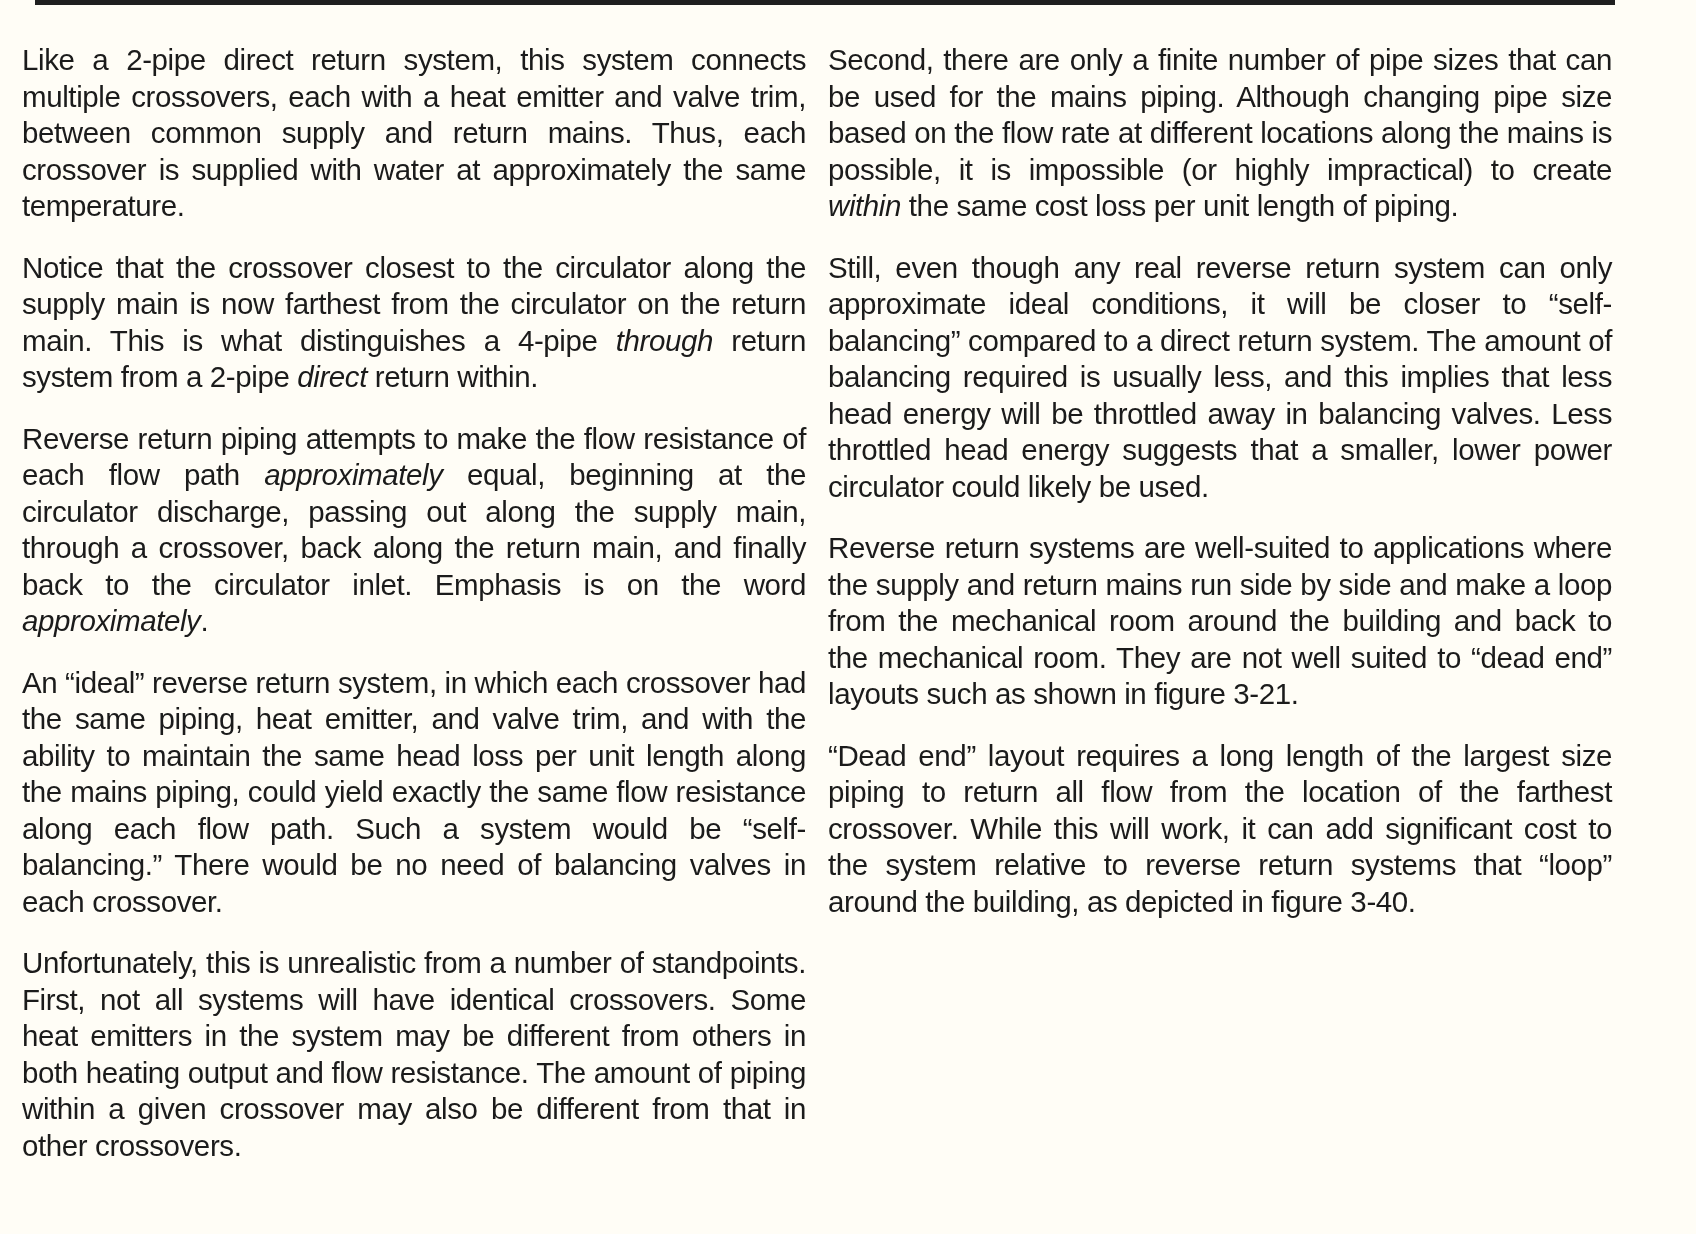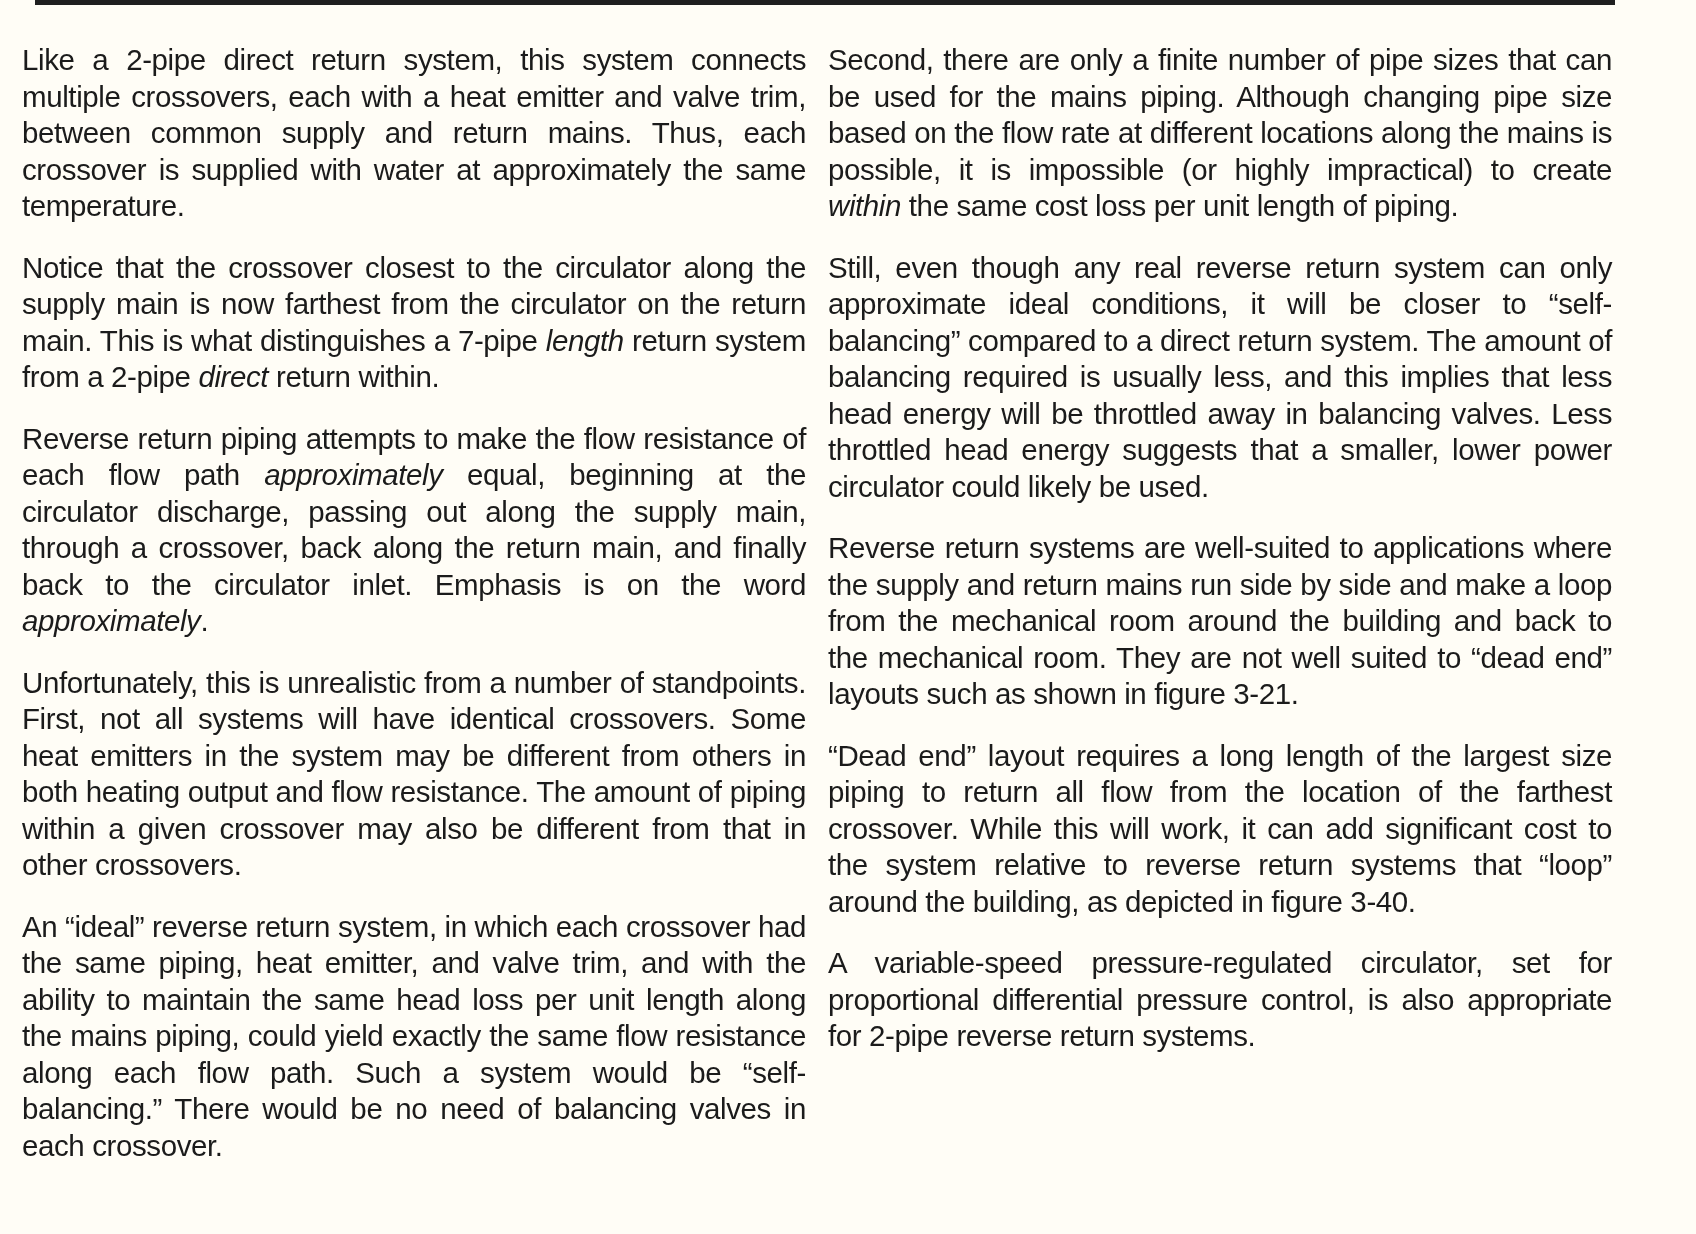--- a/index.html
+++ b/index.html
@@ -48,26 +48,25 @@
   .it { font-style: italic; }
 </style>
 </head>
 <body>
 
 <div class="page">
   <div class="top-rule"></div>
   <div class="cols">
     <div class="col">
         <p><span>Like a 2-pipe direct return system, this system connects multiple crossovers, each with a heat emitter and valve trim, between common supply and return mains. Thus, each crossover is supplied with water at approximately the same temperature.</span></p>
-        <p><span>Notice that the crossover closest to the circulator along the supply main is now farthest from the circulator on the return main. This is what distinguishes a 7-pipe </span><span class="it">length</span><span> return system from a 2-pipe </span><span class="it">direct</span><span> return within.</span></p>
+        <p><span>Notice that the crossover closest to the circulator along the supply main is now farthest from the circulator on the return main. This is what distinguishes a 4-pipe </span><span class="it">through</span><span> return system from a 2-pipe </span><span class="it">direct</span><span> return within.</span></p>
         <p><span>Reverse return piping attempts to make the flow resistance of each flow path </span><span class="it">approximately</span><span> equal, beginning at the circulator discharge, passing out along the supply main, through a crossover, back along the return main, and finally back to the circulator inlet. Emphasis is on the word </span><span class="it">approximately</span><span>.</span></p>
+        <p><span>An “ideal” reverse return system, in which each crossover had the same piping, heat emitter, and valve trim, and with the ability to maintain the same head loss per unit length along the mains piping, could yield exactly the same flow resistance along each flow path. Such a system would be “self-balancing.” There would be no need of balancing valves in each crossover.</span></p>
         <p><span>Unfortunately, this is unrealistic from a number of standpoints. First, not all systems will have identical crossovers. Some heat emitters in the system may be different from others in both heating output and flow resistance. The amount of piping within a given crossover may also be different from that in other crossovers.</span></p>
-        <p><span>An “ideal” reverse return system, in which each crossover had the same piping, heat emitter, and valve trim, and with the ability to maintain the same head loss per unit length along the mains piping, could yield exactly the same flow resistance along each flow path. Such a system would be “self-balancing.” There would be no need of balancing valves in each crossover.</span></p>
       </div>
     <div class="col">
         <p><span>Second, there are only a finite number of pipe sizes that can be used for the mains piping. Although changing pipe size based on the flow rate at different locations along the mains is possible, it is impossible (or highly impractical) to create </span><span class="it">within</span><span> the same cost loss per unit length of piping.</span></p>
         <p><span>Still, even though any real reverse return system can only approximate ideal conditions, it will be closer to “self-balancing” compared to a direct return system. The amount of balancing required is usually less, and this implies that less head energy will be throttled away in balancing valves. Less throttled head energy suggests that a smaller, lower power circulator could likely be used.</span></p>
         <p><span>Reverse return systems are well-suited to applications where the supply and return mains run side by side and make a loop from the mechanical room around the building and back to the mechanical room. They are not well suited to “dead end” layouts such as shown in figure 3-21.</span></p>
         <p><span>“Dead end” layout requires a long length of the largest size piping to return all flow from the location of the farthest crossover. While this will work, it can add significant cost to the system relative to reverse return systems that “loop” around the building, as depicted in figure 3-40.</span></p>
-        <p><span>A variable-speed pressure-regulated circulator, set for proportional differential pressure control, is also appropriate for 2-pipe reverse return systems.</span></p>
       </div>
   </div>
 </div>
 
 </body></html>

